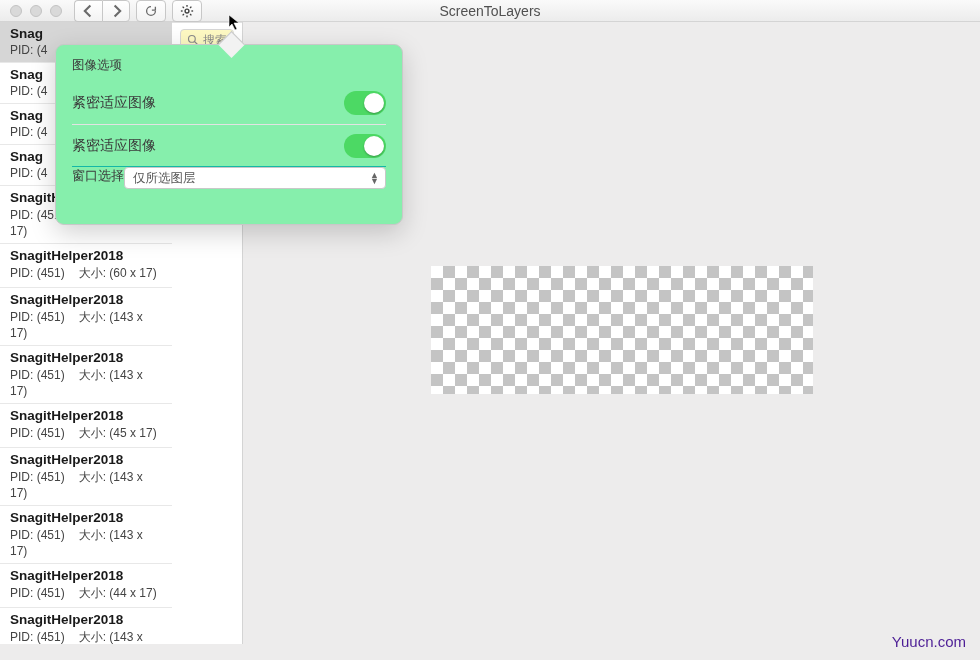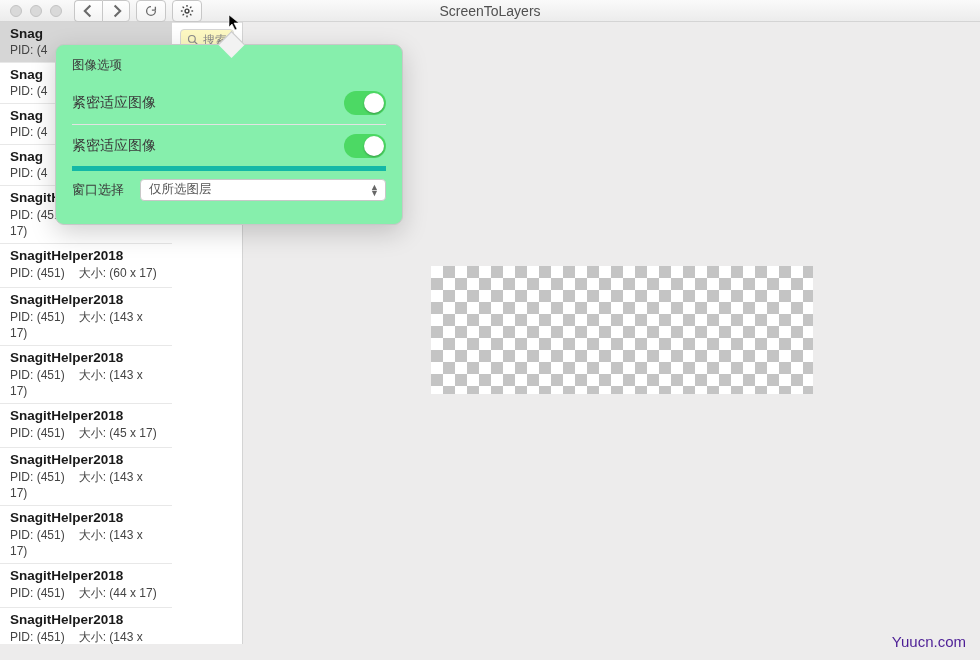--- a/index.html
+++ b/index.html
@@ -111,21 +111,21 @@
       transition:.2s;
     }
     .toggle.on { background:#4cd964; }
     .toggle.off { background:#ec6a5e; }
     .toggle::after {
       content:""; position:absolute; top:2px; width:20px; height:20px;
       background:#fff; border-radius:50%; box-shadow:0 1px 2px rgba(0,0,0,.3);
     }
     .toggle.on::after { right:2px; }
     .toggle.off::after { left:2px; }
-    .po-select-row { display:flex; align-items:center; gap:16px; height:42px; border-top:5px solid #14b8a6; }
+    .po-select-row { display:flex; gap:0; height:42px; border-top:1px solid #14b8a6; }
     .select {
       flex:1; height:22px; border:1px solid #c8c8c8; border-radius:4px;
       background:#fff; display:flex; align-items:center; padding:0 8px;
       font-size:12.5px; color:#555; position:relative;
     }
     .select .arrows { position:absolute; right:6px; font-size:9px; color:#666; line-height:6px;}
     
     .watermark { position:absolute; right:14px; bottom:10px; color:#4c1d95; font-size:15px; font-family:Arial; }
     
     .gear svg, .refresh svg, .chev svg { width:14px; height:14px; }

